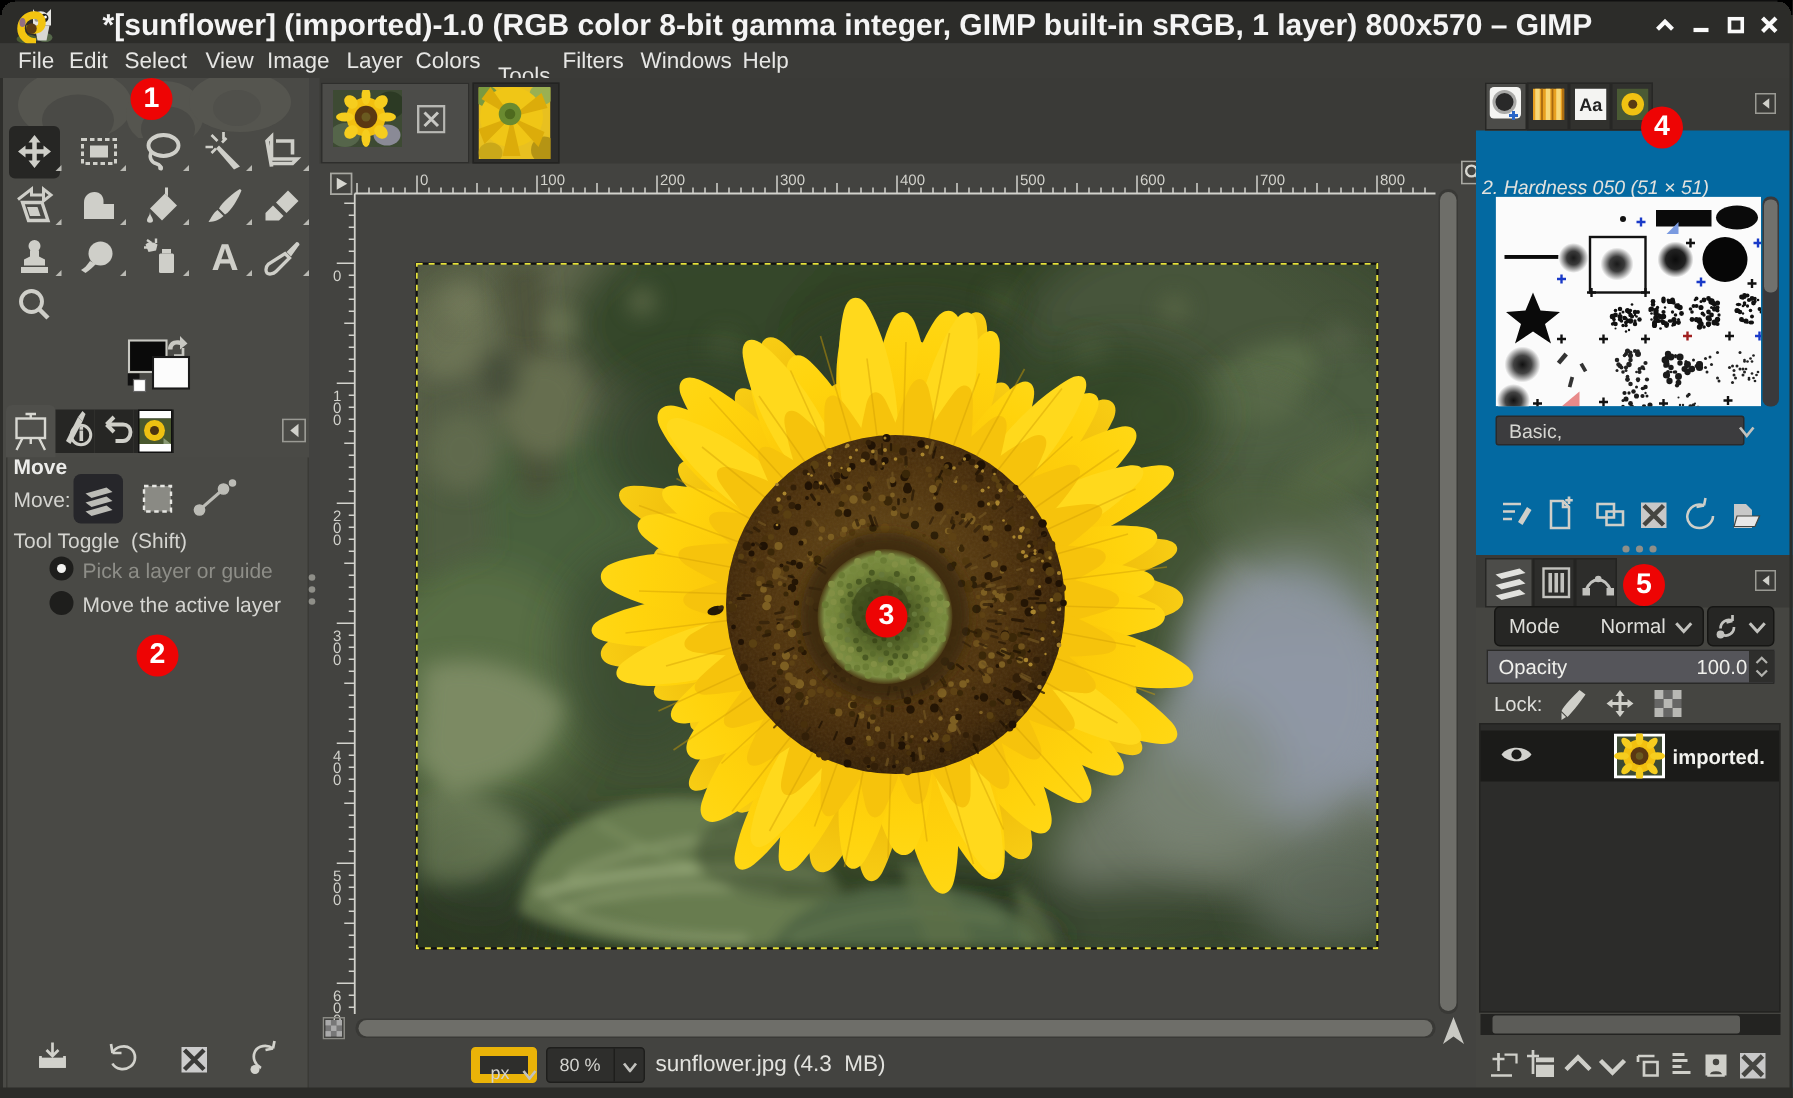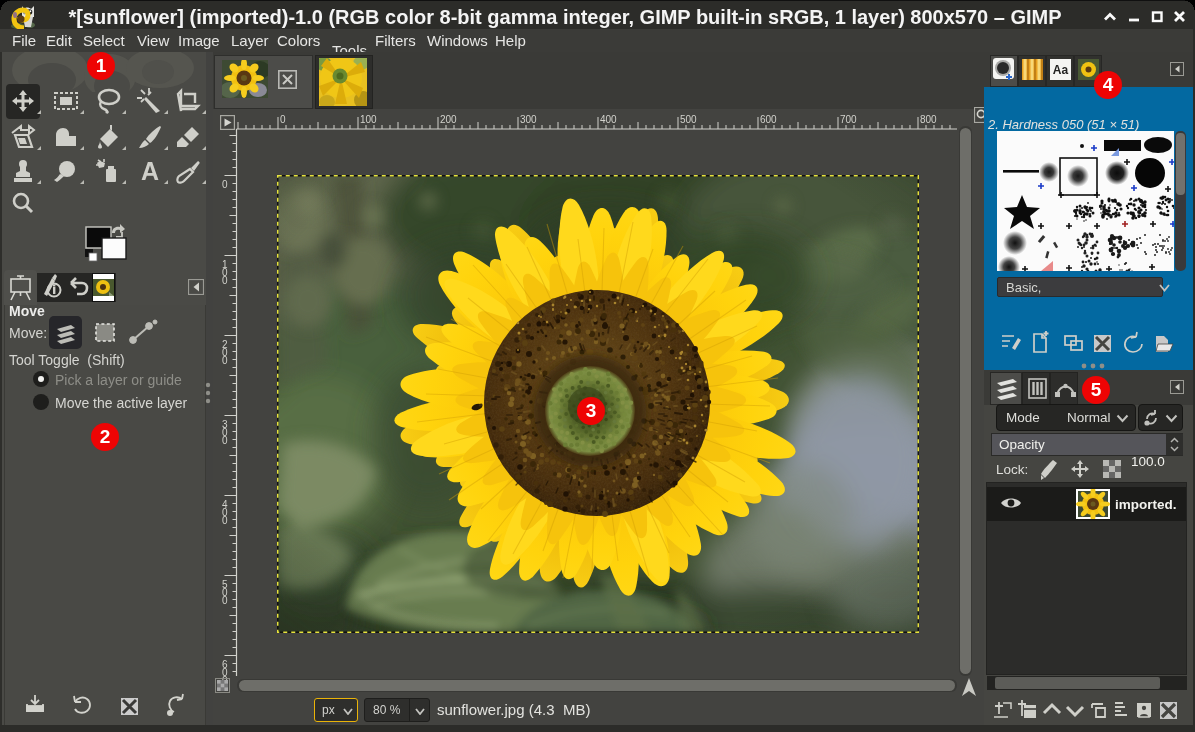--- a/index.html
+++ b/index.html
@@ -550,21 +550,21 @@
 <rect x="0.5" y="0.5" width="14" height="14" fill="none" stroke="#8a8a84" stroke-width="1"></rect>
 <rect x="2" y="2" width="11" height="11" fill="#777"></rect>
 <g fill="#aaa">
           <rect x="2" y="2" width="3.6" height="3.6"></rect>
           <rect x="9.4" y="2" width="3.6" height="3.6"></rect>
           <rect x="5.7" y="5.7" width="3.6" height="3.6"></rect>
           <rect x="2" y="9.4" width="3.6" height="3.6"></rect>
           <rect x="9.4" y="9.4" width="3.6" height="3.6"></rect>
         </g>
 </svg>
-<div class="abs" style="left:101px;top:646px;width:44px;height:24px;background:#2e2e2c;border:1px solid #eab308;border-radius:3px;box-sizing:border-box;">
+<div class="abs" style="left:101px;top:646px;width:44px;height:24px;background:#2e2e2c;border:6px solid #eab308;border-radius:3px;box-sizing:border-box;">
 <span class="abs" style="left:7px;top:4px;font-size:12px;color:#d2d2ce;">px</span>
 <svg class="abs" style="left:28px;top:9px;" width="10" height="7" viewBox="0 0 10 7">
           <path d="M1 1 L5 6 L9 1" fill="none" stroke="#c2c2be" stroke-width="1.8"></path>
         </svg>
 </div>
 <div class="abs" style="left:151px;top:646px;width:66px;height:24px;background:#2e2e2c;border:1px solid #1e1e1c;border-radius:3px;box-sizing:border-box;">
 <span class="abs" style="left:8px;top:4px;font-size:12px;color:#d2d2ce;">80 %</span>
 <div class="abs" style="left:44px;top:0;width:1px;height:22px;background:#1e1e1c;"></div>
 <svg class="abs" style="left:50px;top:9px;" width="10" height="7" viewBox="0 0 10 7">
           <path d="M1 1 L5 6 L9 1" fill="none" stroke="#c2c2be" stroke-width="1.8"></path>
@@ -2463,21 +2463,21 @@
 <path d="M4 9 C4 5 8 2 12 4 M12 4 L12 0 M12 4 L8 5" fill="none" stroke="#c2c2be" stroke-width="1.8"></path>
 <path d="M13 8 C13 12 9 15 5 13" fill="none" stroke="#c2c2be" stroke-width="1.8"></path>
 <circle cx="4" cy="13" r="2.6" fill="#c2c2be"></circle>
 </svg>
 <svg class="abs" style="left:26px;top:9px;" width="13" height="9" viewBox="0 0 13 9">
           <path d="M1.5 1.5 L6.5 7 L11.5 1.5" fill="none" stroke="#c2c2be" stroke-width="2"></path>
         </svg>
 </div>
 <div class="abs" style="left:7px;top:381px;width:192px;height:23px;background:#55555a;border:1px solid #2a2a28;box-sizing:border-box;">
 <span class="abs" style="left:7px;top:3px;font-size:13.5px;color:#f0f0ec;">Opacity</span>
-<span class="abs" style="left:139px;top:3px;font-size:13.5px;color:#f0f0ec;margin-top:17px;">100.0</span>
+<span class="abs" style="left:139px;top:3px;font-size:13.5px;color:#f0f0ec;">100.0</span>
 <div class="abs" style="left:174px;top:0;width:17px;height:21px;background:#2e2e2c;">
 <svg class="abs" style="left:2px;top:2px;" width="13" height="17" viewBox="0 0 13 17">
 <path d="M3 6 L6.5 2.5 L10 6" fill="none" stroke="#b2b2ae" stroke-width="1.5"></path>
 <path d="M3 11 L6.5 14.5 L10 11" fill="none" stroke="#b2b2ae" stroke-width="1.5"></path>
 </svg>
 </div>
 </div>
 <span class="abs" style="left:12px;top:410px;font-size:13.5px;color:#dededa;">Lock:</span>
 <svg class="abs" style="left:55px;top:406px;" width="100" height="24" viewBox="0 0 100 24">
 <g fill="#cfcfc9">

